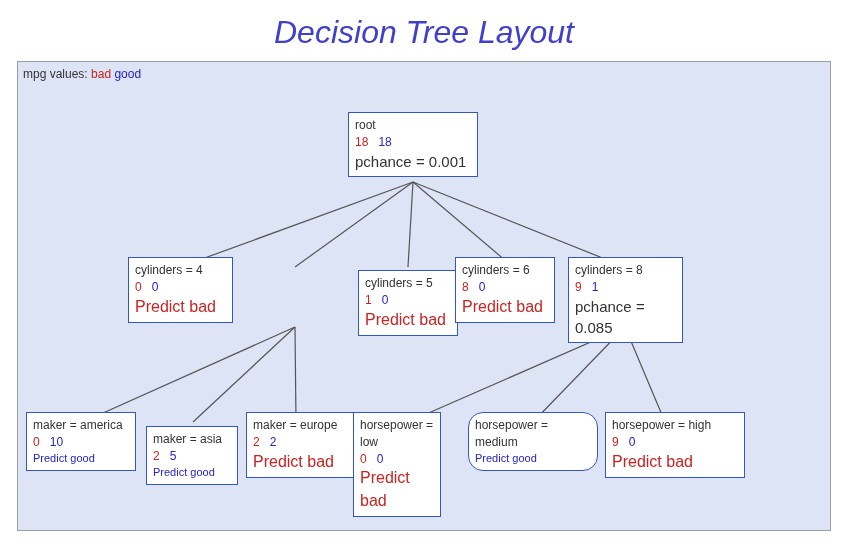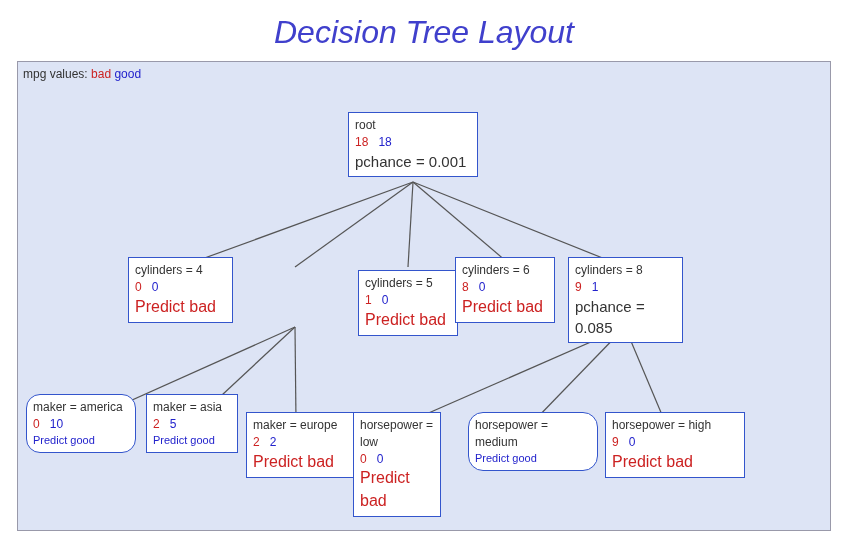--- a/index.html
+++ b/index.html
@@ -79,26 +79,25 @@
     #node-cyl6 {
       left: 437px; top: 195px;
       width: 100px;
     }
     #node-cyl8 {
       left: 550px; top: 195px;
       width: 115px;
     }
     
     #node-maker-america {
-      left: 8px; top: 332px;
+      left: 8px; top: 350px;
       width: 110px;
-      border-radius: 14px;
     }
     #node-maker-asia {
-      left: 128px; top: 332px;
+      left: 128px; top: 364px;
       width: 92px;
     }
     #node-maker-europe {
       left: 228px; top: 350px;
       width: 124px;
     }
     #node-hp-low {
       left: 335px; top: 350px;
       width: 88px;
     }

